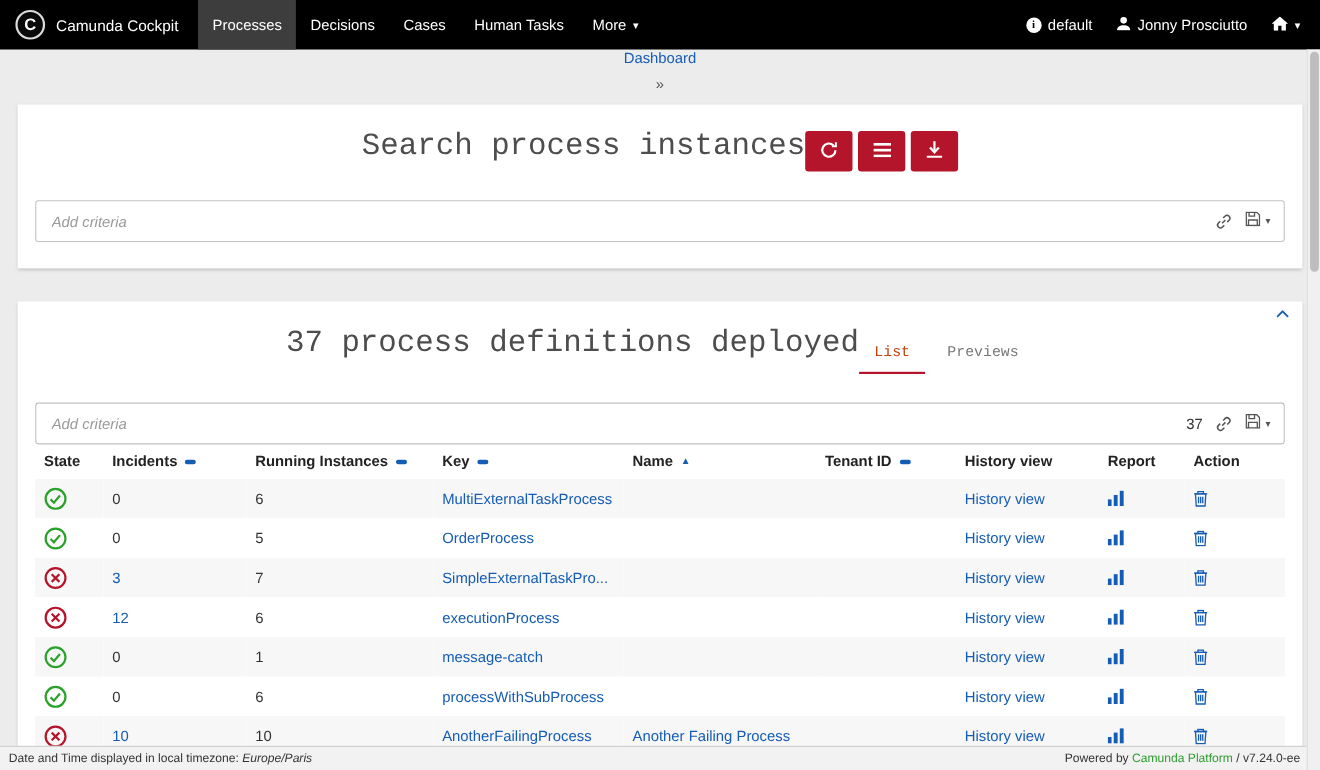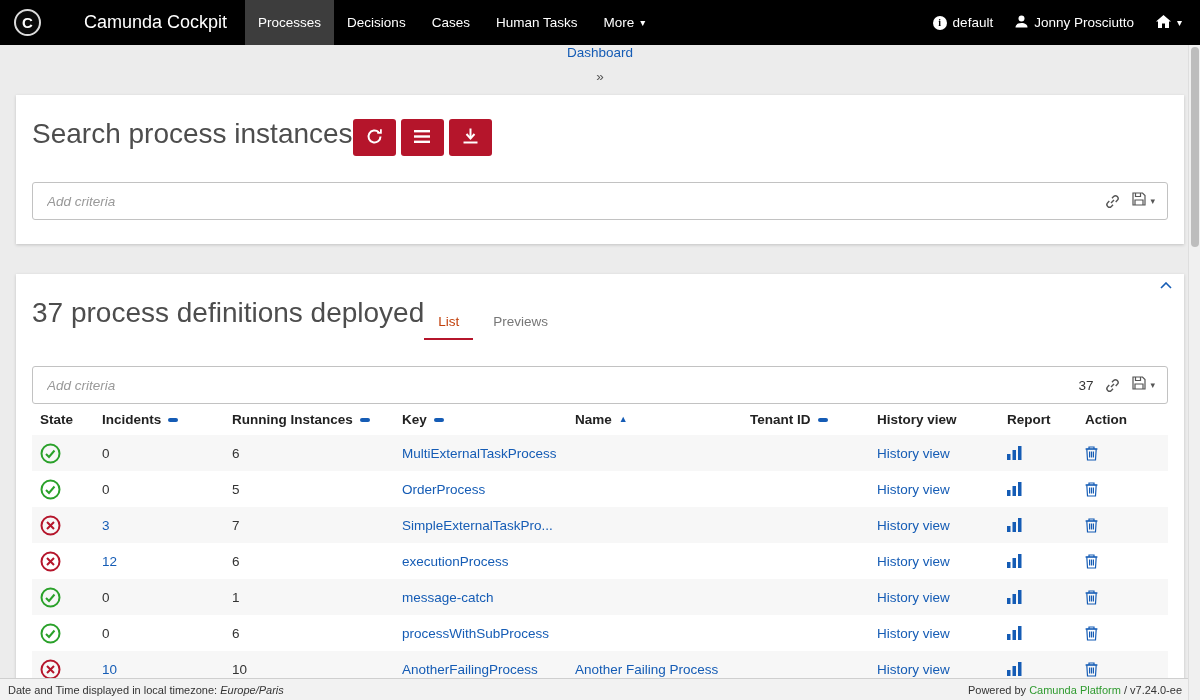--- a/index.html
+++ b/index.html
@@ -9,39 +9,39 @@
     background:#ececec; font-family:"Liberation Sans", sans-serif; color:#333;
   }
   a { text-decoration:none; }
   .link { color:#155cb5; cursor:pointer; }
 
   
   .navbar { height:45px; background:#000; display:flex; align-items:center; padding-left:14px; color:#fff; position:relative; z-index:10; }
   .brand { display:flex; align-items:center; gap:10px; cursor:pointer; }
   .logo { width:27px; height:27px; border-radius:50%; border:2px solid #dcdcdc; background:#0a0a0a; color:#fff;
           display:flex; align-items:center; justify-content:center; font-weight:bold; font-size:15px; }
-  .brand-text { font-size:18px; color:#fff;margin-left:33px; }
+  .brand-text { font-size:14px; color:#fff; }
   .main-nav { display:flex; height:100%; margin-left:18px; }
   .nav-item { display:flex; align-items:center; gap:6px; padding:0 13px; color:#fff; font-size:13.5px; cursor:pointer; }
   .nav-item.active { background:#3d3d3d; }
   .caret-down { font-size:10px; color:#fff; }
   .nav-right { margin-left:auto; display:flex; align-items:center; gap:22px; padding-right:18px; font-size:13.5px; }
   .nav-group { display:flex; align-items:center; gap:6px; cursor:pointer; color:#fff; }
   .info-icon { width:14px; height:14px; border-radius:50%; background:#fff; color:#000; font-size:10px; font-weight:bold;
                display:flex; align-items:center; justify-content:center; font-family:"Liberation Serif", serif; }
 
   
   .breadcrumb { height:38px; display:flex; align-items:center; gap:9px; padding:0 12px; font-size:13.5px;flex-direction:column; }
   .bc-sep { color:#555; }
   .bc-current { color:#333; }
 
   
   .panel { background:#fff; margin:12px 16px 0; box-shadow:0 1px 3px rgba(0,0,0,.18); padding:14px 16px 24px; position:relative; }
   .panel.defs { margin-top:30px; padding-bottom:0; }
-  .panel-header { display:flex; justify-content:flex-start; align-items:flex-start; }
+  .panel-header { display:flex; justify-content:center; align-items:flex-start;font-family:Liberation Mono, monospace; }
   .panel-title { font-size:28px; font-weight:400; color:#4d4d4d; margin:8px 0 0; line-height:34px; }
   .controls { display:flex; gap:5px; margin-top:10px; }
   .btn-outline { height:37px; background:#fff; border:1px solid #bfbfbf; border-radius:3px; color:#555;
                  font-size:13.5px; padding:0 12px; display:flex; align-items:center; gap:9px; cursor:pointer; font-family:inherit; }
   .btn-outline .plus { font-size:16px; color:#777; line-height:1; }
   .btn-red { width:43px; height:37px; background:#b5152b; border:none; border-radius:3px; display:flex;
              align-items:center; justify-content:center; cursor:pointer; }
   .criteria { margin-top:26px; height:38px; border:1px solid #c2c2c2; border-radius:3px; display:flex;
               align-items:center; padding:0 12px; gap:12px; background:#fff; }
   .criteria input { flex:1; border:none; outline:none; font-size:13.5px; font-family:inherit; color:#333; background:transparent; }

